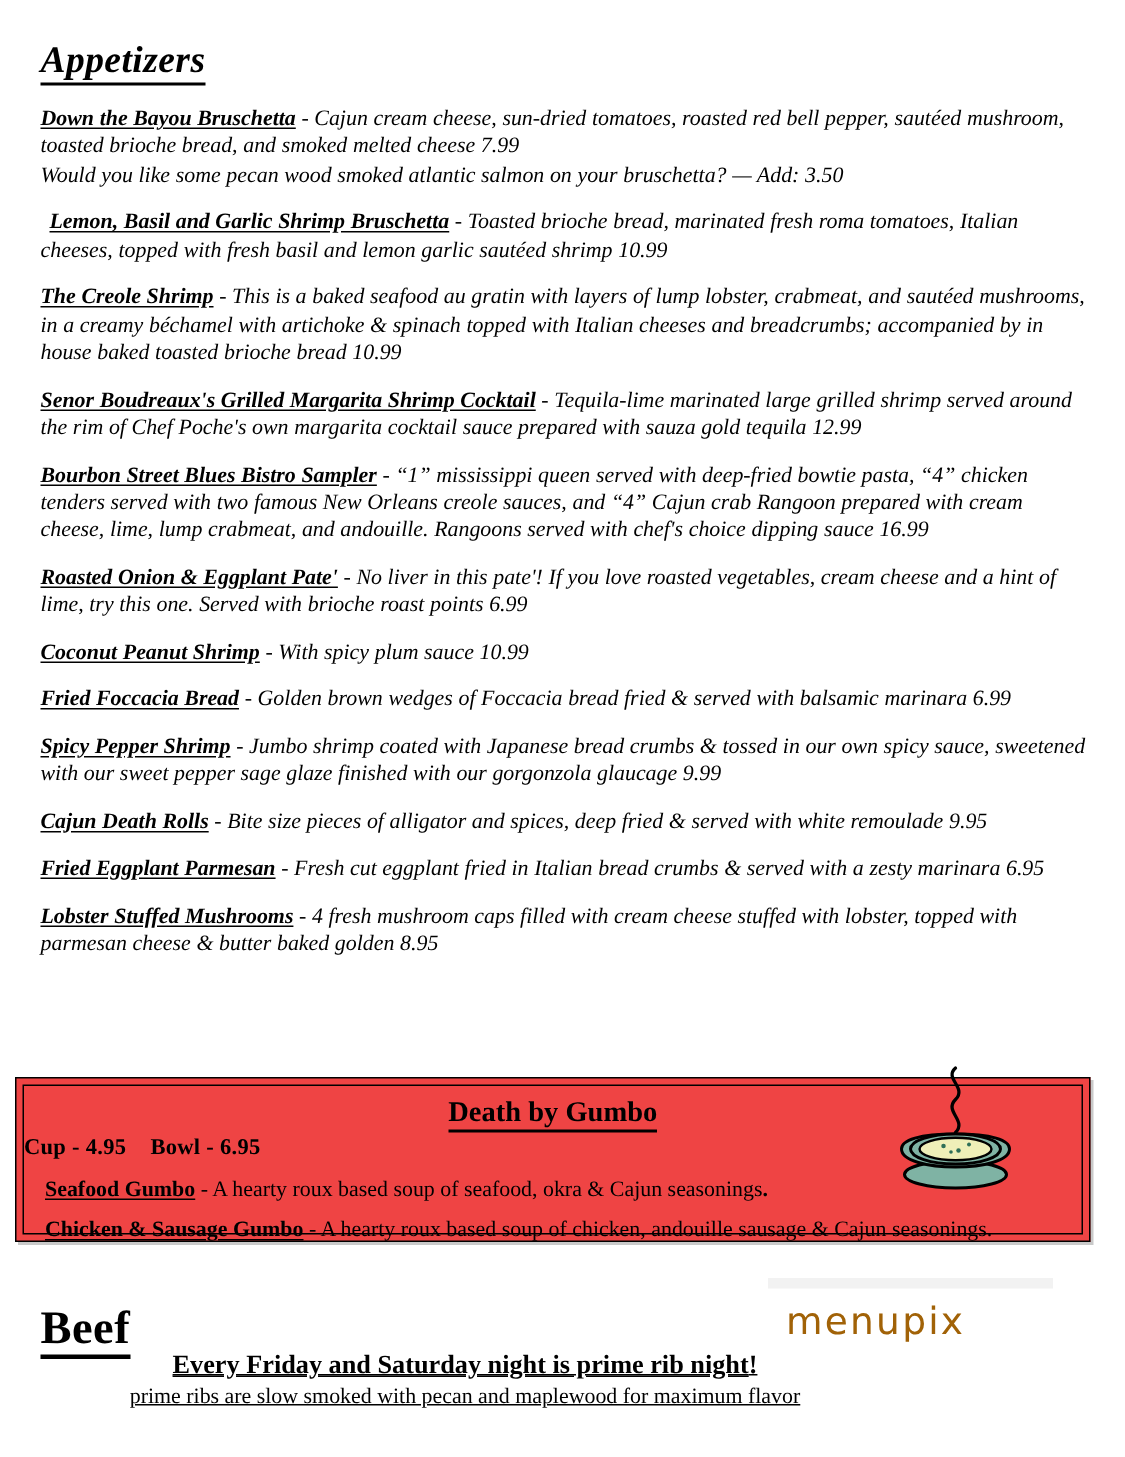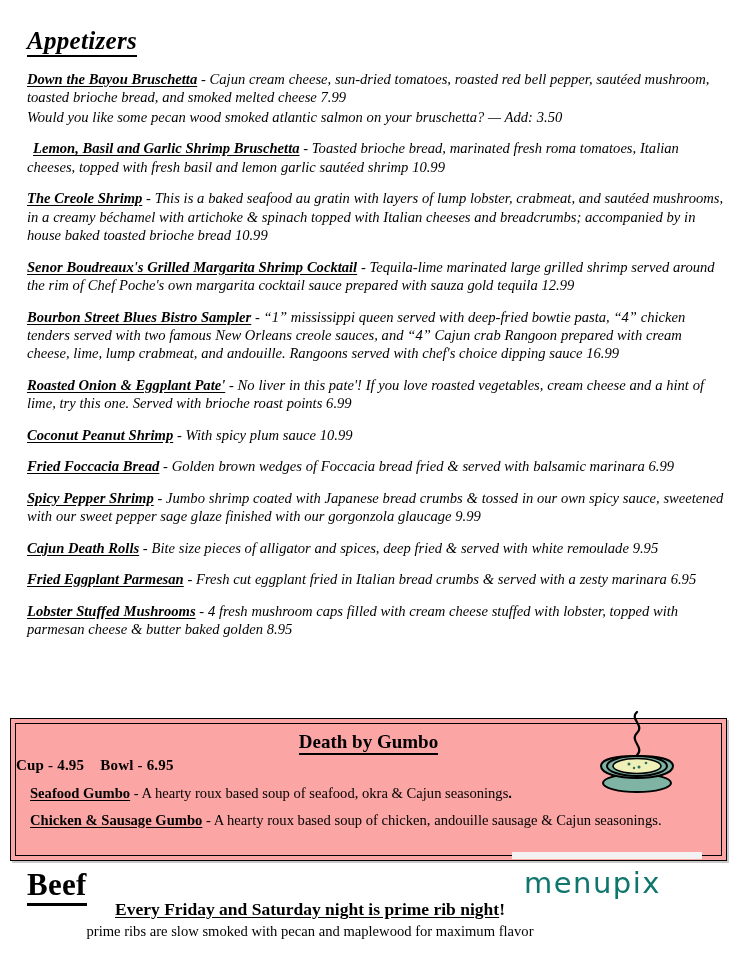--- a/index.html
+++ b/index.html
@@ -71,24 +71,24 @@
     margin-top: 1px;
   }
   .menu-item.indent-name .name { padding-left: 6px; }
 
   
   .gumbo-box {
     position: absolute;
     left: 10px;
     top: 718px;
     width: 717px;
-    height: 143px;
+    height: 110px;
     box-sizing: border-box;
     border: 1.5px solid #000;
-    background: #fca5a5;
+    background: #ef4444;
     box-shadow: 2px 2px 0 #c9c9c9;
   }
   .gumbo-inner {
     position: absolute;
     left: 4px;
     top: 4px;
     right: 4px;
     bottom: 4px;
     border: 1.5px solid #000;
     box-sizing: border-box;
@@ -139,20 +139,21 @@
     pointer-events: none;
   }
 
   
   .primerib {
     position: absolute;
     left: 0;
     top: 899px;
     width: 620px;
     text-align: center;
+    text-decoration: underline;
   }
   .primerib-head {
     font-weight: bold;
     font-size: 17.5px;
     line-height: 1.2;
   }
   .primerib-head .u {
     text-decoration: underline;
     text-underline-offset: 2px;
   }
@@ -161,23 +162,23 @@
     line-height: 1.25;
     margin-top: 2px;
   }
 
   
   .watermark {
     position: absolute;
     left: 524px;
     top: 866px;
     font-family: "DejaVu Sans", "Liberation Sans", sans-serif;
-    font-size: 29px;
+    font-size: 25px;
     letter-spacing: 1.5px;
-    color: #0f766e;
+    color: #a16207;
     user-select: none;
   }
   .watermark-bar {
     position: absolute;
     left: 512px;
     top: 852px;
     width: 190px;
     height: 7px;
     background: #f2f2f2;
   }

